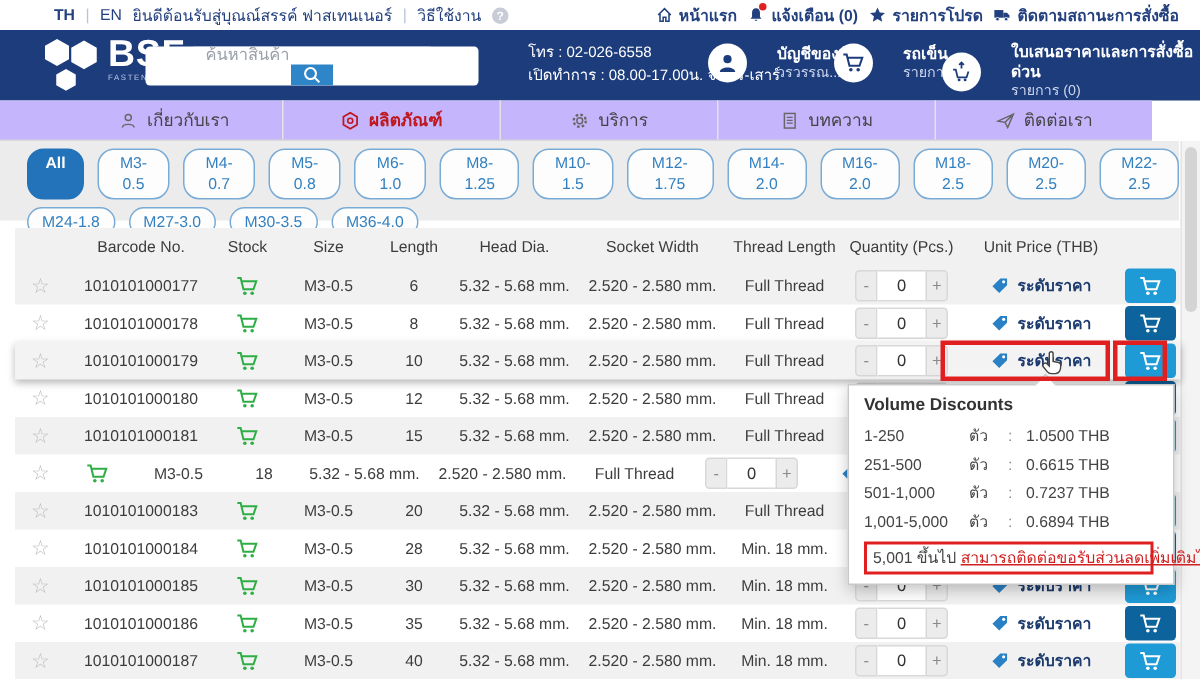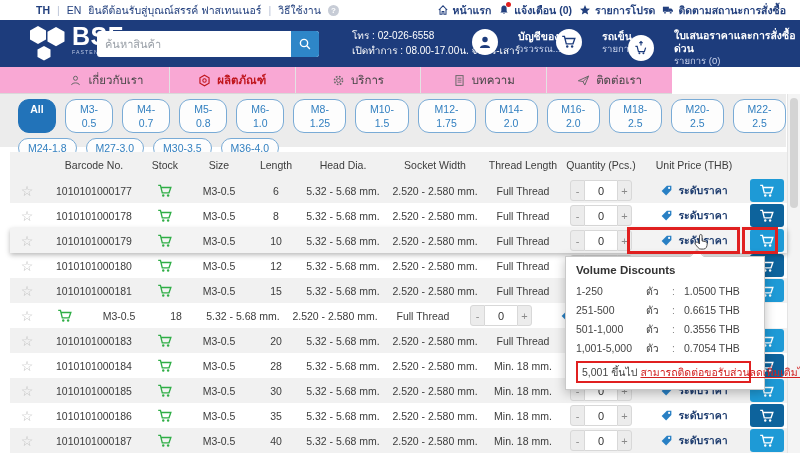--- a/index.html
+++ b/index.html
@@ -22,37 +22,37 @@
              margin-left:8px; margin-top:-11px; }
 
   
   .mainheader { position:absolute; left:0; top:20px; width:800px; height:47px; background:#1d3c7c; }
   .logo { position:absolute; left:26px; top:3px; display:flex; align-items:flex-start; }
   .logo svg { width:44px; height:40px; }
   .brandtxt { color:#fff; margin-left:2px; }
   .brandname { font-size:25px; font-weight:bold; letter-spacing:.5px; line-height:26px; }
   .brandsub { font-size:5.2px; letter-spacing:1.1px; color:#bcc8e4; margin-top:0px; }
   .searchwrap { position:absolute; left:97px; top:11px; width:222px; height:26px; background:#fff;
-                border-radius:3px; display:flex; align-items:center; overflow:hidden; }
+                border-radius:3px; display:flex; align-items:center; overflow:hidden;flex-direction:column; }
   .searchwrap input { flex:1; border:none; outline:none; font-size:11px; padding:0 8px; color:#333;
                       font-family:"Liberation Sans","DejaVu Sans",sans-serif; }
   .searchwrap input::placeholder { color:#9aa0a8; }
   .searchbtn { width:28px; height:26px; background:#2e86c8; display:flex; align-items:center;
                justify-content:center; cursor:pointer; }
   .searchbtn svg { width:14px; height:14px; }
   .phoneblock { position:absolute; left:332px; top:8px; color:#fff; font-size:10px; line-height:15px;margin-left:20px; }
   .hblock { position:absolute; top:9px; display:flex; align-items:center; gap:20px; color:#fff; cursor:pointer; }
   .hcircle { width:26px; height:26px; border-radius:50%; background:#fff; display:flex;
              align-items:center; justify-content:center; flex:0 0 26px; }
   .hcircle svg { width:16px; height:16px; }
   .htitle { font-size:10.5px; font-weight:bold; line-height:13px; }
   .hsub { font-size:9.5px; color:#ccd6ee; line-height:12px; }
 
   
-  .navbar { position:absolute; left:0; top:67px; width:672px; height:27px; background:#f9a8d4;
+  .navbar { position:absolute; left:0; top:67px; width:768px; height:27px; background:#c4b5fd;
             border-bottom:1px solid #d9d9d9; display:flex;padding-left:44px; }
   .navitem { flex:1; display:flex; align-items:center; justify-content:center; gap:6px;
              font-size:11.5px; color:#444; border-right:1px solid #e3e3e3; cursor:pointer; }
   .navitem:last-child { border-right:none; }
   .navitem svg { width:13px; height:13px; }
   .navitem.active { color:#c0161d; font-weight:bold; }
 
   
   .chipsarea { position:absolute; left:0; top:94px; width:786px; height:53px; background:#ececec;
                padding:5px 0 0 18px; }
@@ -85,21 +85,21 @@
              align-items:center; justify-content:center; }
   .pricecell { gap:5px; cursor:pointer; color:#1b3a6d; font-weight:bold; font-size:10.5px; }
   .pricecell svg { width:13px; height:13px; }
   .cartbtn { width:34px; height:23px; border-radius:3px; display:flex; align-items:center;
              justify-content:center; cursor:pointer; }
   .cartbtn svg { width:16px; height:16px; }
   .cartbtn.light { background:#1e9ad6; }
   .cartbtn.dark { background:#0d639c; }
 
   
-  .popup { position:absolute; left:565px; top:256px; width:200px; background:#fff;
+  .popup { position:absolute; left:565px; top:256px; width:218px; background:#fff;
            border:1px solid #c9c9c9; box-shadow:0 3px 10px rgba(0,0,0,.25); z-index:5;
            padding:7px 13px 6px 10px; }
   .popup .arrow { position:absolute; left:126px; top:-6px; width:10px; height:10px; background:#fff;
                   border-left:1px solid #c9c9c9; border-top:1px solid #c9c9c9; transform:rotate(45deg); }
   .ptitle { font-size:11.5px; font-weight:bold; color:#333; margin-bottom:6px; }
   .prow { display:flex; font-size:10.5px; color:#444; line-height:19px; }
   .prange { width:70px; }
   .punit { width:26px; }
   .pcolon { width:12px; color:#888; }
   .plast { margin-top:3px; border:2px solid #e02020; padding:1px 4px; font-size:10.5px; color:#444;
@@ -771,27 +771,27 @@
         <div class="prow">
           <span class="prange">251-500</span>
           <span class="punit">ตัว</span>
           <span class="pcolon">:</span>
           <span class="pprice">0.6615 THB</span>
         </div>
         <div class="prow">
           <span class="prange">501-1,000</span>
           <span class="punit">ตัว</span>
           <span class="pcolon">:</span>
-          <span class="pprice">0.3556 THB</span>
+          <span class="pprice">0.7237 THB</span>
         </div>
         <div class="prow">
           <span class="prange">1,001-5,000</span>
           <span class="punit">ตัว</span>
           <span class="pcolon">:</span>
-          <span class="pprice">0.7054 THB</span>
+          <span class="pprice">0.6894 THB</span>
         </div>
       </div>
     <div class="plast">
       <span>5,001 ขึ้นไป</span>
       <span class="redlink">สามารถติดต่อขอรับส่วนลดเพิ่มเติมได้</span>
     </div>
   </div>
 
   <div class="anno" id="anno-price"></div>
   <div class="anno" id="anno-cart"></div>

